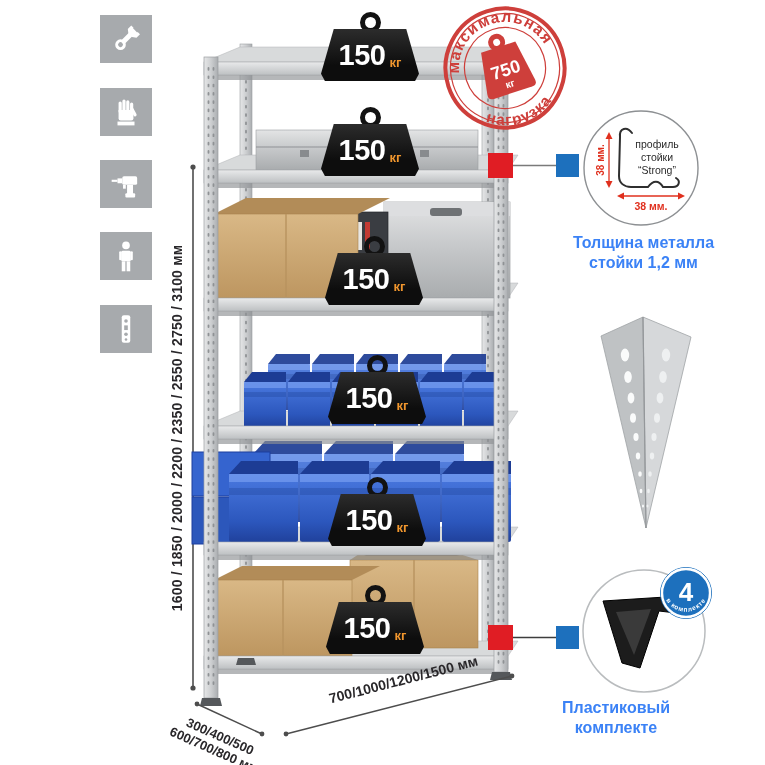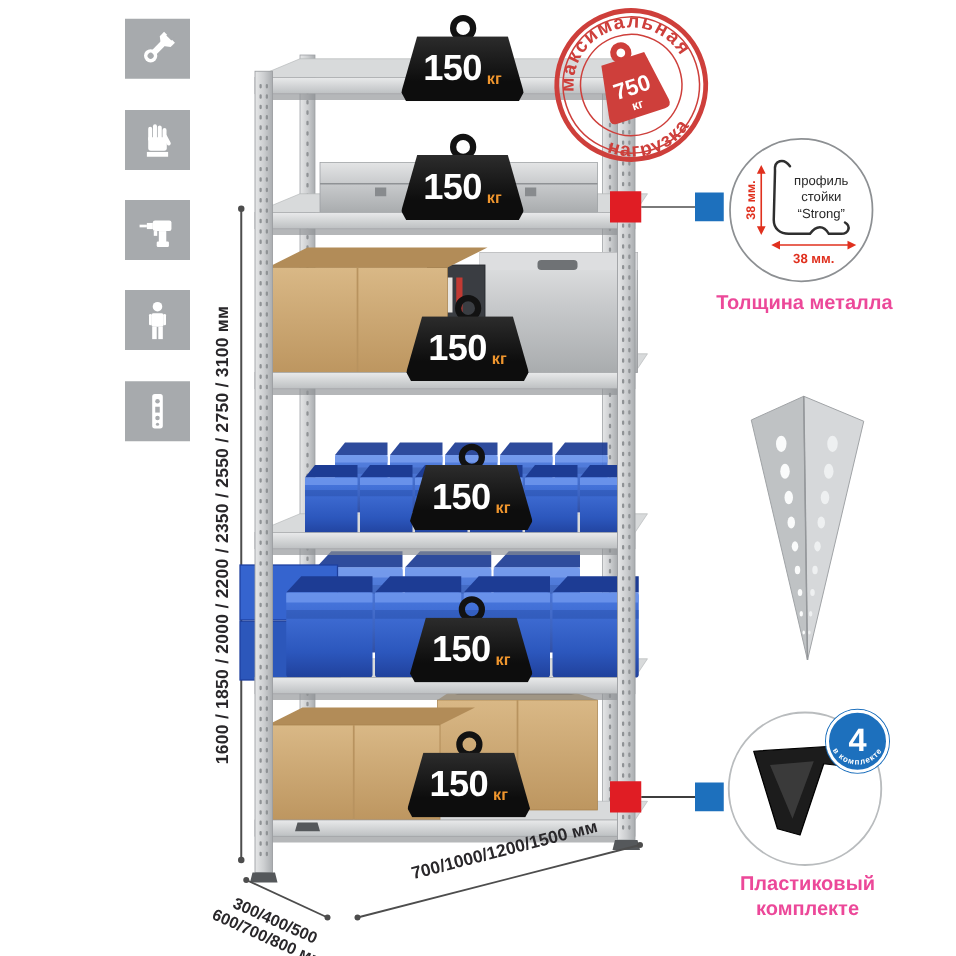--- a/index.html
+++ b/index.html
@@ -27,21 +27,21 @@
   .kg-ring{width:11px;height:11px;border:5.5px solid #121212;border-radius:50%;}
   .kg-plate{width:98px;height:52px;margin-top:-4px;
             clip-path:polygon(13% 0,87% 0,100% 86%,96% 100%,4% 100%,0 86%);
             background:linear-gradient(180deg,#2c2c2c 0%,#0d0d0d 70%);
             display:flex;align-items:center;justify-content:center;}
   .kg-val{font-size:29px;font-weight:bold;color:#ffffff;letter-spacing:-.5px;}
   .kg-unit{font-size:13px;font-weight:bold;color:#f0962e;margin:14px 0 0 4px;}
 
   
   .caption{position:absolute;text-align:center;font-size:16px;font-weight:bold;
-           color:#ec4899;line-height:1.28;}
+           color:#3b82f6;line-height:1.28;}
 </style>
 </head>
 <body>
 
 <div class="canvas">
 
   <div class="tile" style="top:15px">
     <svg width="36" height="34" viewBox="0 0 32 32">
       <g transform="rotate(45 16 16)" fill="#fff">
         <path d="M10.5,3.5 h11.6 v4.6 l-3.4,2.6 h-4.8 l-3.4,-2.6 z"></path>
@@ -427,20 +427,21 @@
 
   <div class="dim-depth">
     <div>300/400/500</div>
     <div>600/700/800 мм</div>
   </div>
 
   <div class="dim-width">700/1000/1200/1500 мм</div>
 
   <div class="caption" style="left:556px;top:233px;width:175px">
     <div>Толщина металла</div>
-  </div>
-
-  <div class="caption" style="left:560px;top:698px;width:172px">
+    <div>стойки 1,2 мм</div>
+  </div>
+
+  <div class="caption" style="left:530px;top:698px;width:172px">
     <div>Пластиковый</div>
     <div>комплекте</div>
   </div>
 
 </div>
 
 </body></html>

